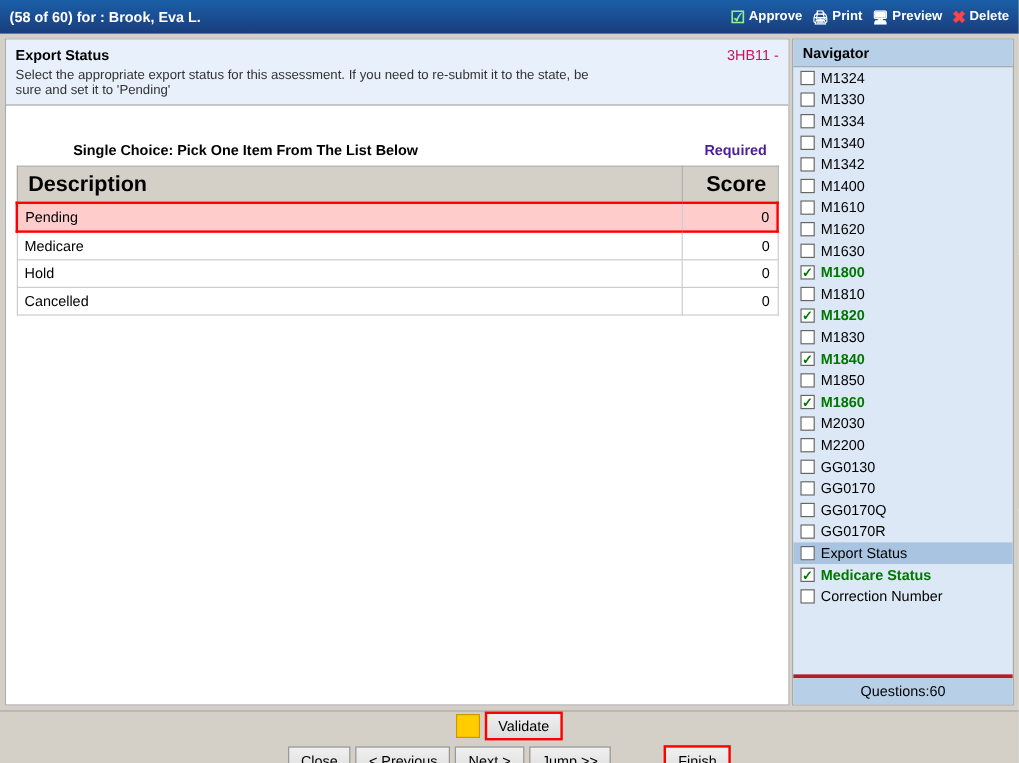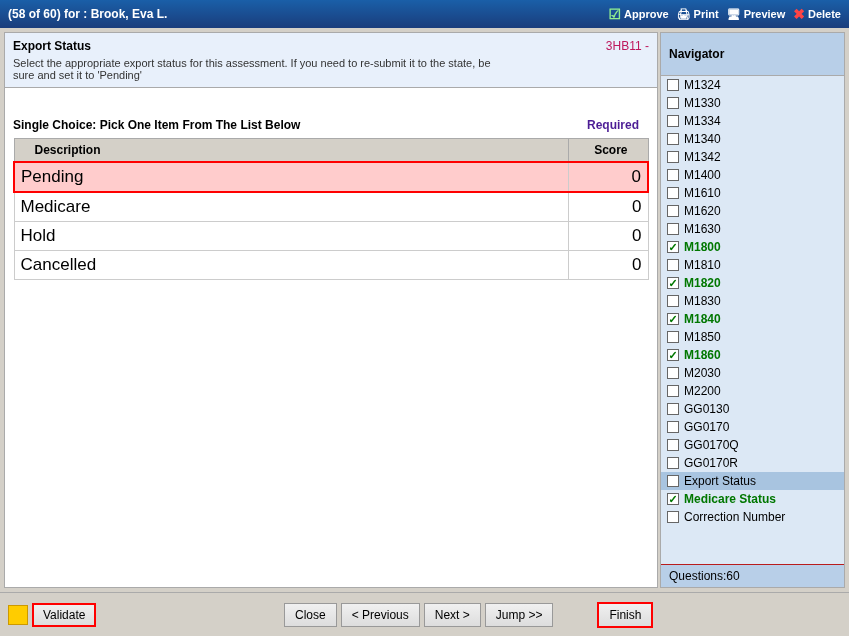--- a/index.html
+++ b/index.html
@@ -107,51 +107,51 @@
     
     .choice-table {
       width: calc(100% - 16px);
       margin: 0 8px;
       border-collapse: collapse;
       border: 1px solid #aaa;
     }
     .choice-table th {
       background: #d4d0c8;
       border: 1px solid #aaa;
-      padding: 4px 20px;
+      padding: 4px 9px;
       text-align: left;
-      font-size: 12px;
+      font-size: 18px;
     }
     .choice-table th.score-col {
       text-align: right;
       width: 80px;
       margin-left: 12px;
     }
     .choice-table td {
       border: 1px solid #ccc;
       padding: 4px 6px;
-      font-size: 17px;
+      font-size: 12px;
     }
     .choice-table td.score-cell {
       text-align: right;
     }
 
     
     .navigator-panel {
       width: 185px;
       background: #dce8f5;
       border: 1px solid #aaa;
       margin: 4px 4px 4px 0;
       overflow: hidden;
       display: flex;
       flex-direction: column;
     }
     .navigator-header {
       background: #b8cfe8;
-      padding: 14px 8px;
+      padding: 4px 8px;
       font-weight: bold;
       font-size: 12px;
       border-bottom: 1px solid #aaa;
     }
     .navigator-list {
       flex: 1;
       overflow-y: auto;
     }
     .nav-item {
       display: flex;
@@ -179,34 +179,36 @@
       flex-shrink: 0;
     }
     .nav-checkbox.checked {
       background: white;
       color: #007700;
       font-size: 11px;
     }
     .navigator-footer {
       padding: 4px 8px;
       background: #b8cfe8;
-      border-top: 1px solid #b91c1c;
-      font-size: 12px;
+      border-top: 3px solid #b91c1c;
+      font-size: 12px;
+      text-align: center;
     }
 
     
     .bottom-toolbar {
       height: 44px;
       background: #d4d0c8;
       border-top: 1px solid #aaa;
       display: flex;
       align-items: center;
       padding: 0 8px;
       gap: 4px;
       justify-content: space-between;
+      flex-direction: column;
     }
     .toolbar-left {
       display: flex;
       align-items: center;
       gap: 4px;
     }
     .toolbar-center {
       display: flex;
       align-items: center;
       gap: 4px;
@@ -300,21 +302,21 @@
   <div class="content-panel">
 
     <div class="export-header">
       <div class="export-header-left">
         <div class="export-header-title">Export Status</div>
         <div class="export-header-subtitle">Select the appropriate export status for this assessment. If you need to re-submit it to the state, be sure and set it to 'Pending'</div>
       </div>
       <div class="export-header-code">3HB11 -</div>
     </div>
 
-    <div class="instructions-row" style="margin-top:30px; padding: 0 8px;">
+    <div class="instructions-row" style="margin-top:30px; padding: 0 8px; margin-left: 48px;">
       <span class="instructions-label">Single Choice: Pick One Item From The List Below</span>
       <span class="required-label" style="float:none;">Required</span>
     </div>
 
     <table class="choice-table" style="margin-top:6px;">
       <thead>
         <tr>
           <th>Description</th>
           <th class="score-col">Score</th>
         </tr>

